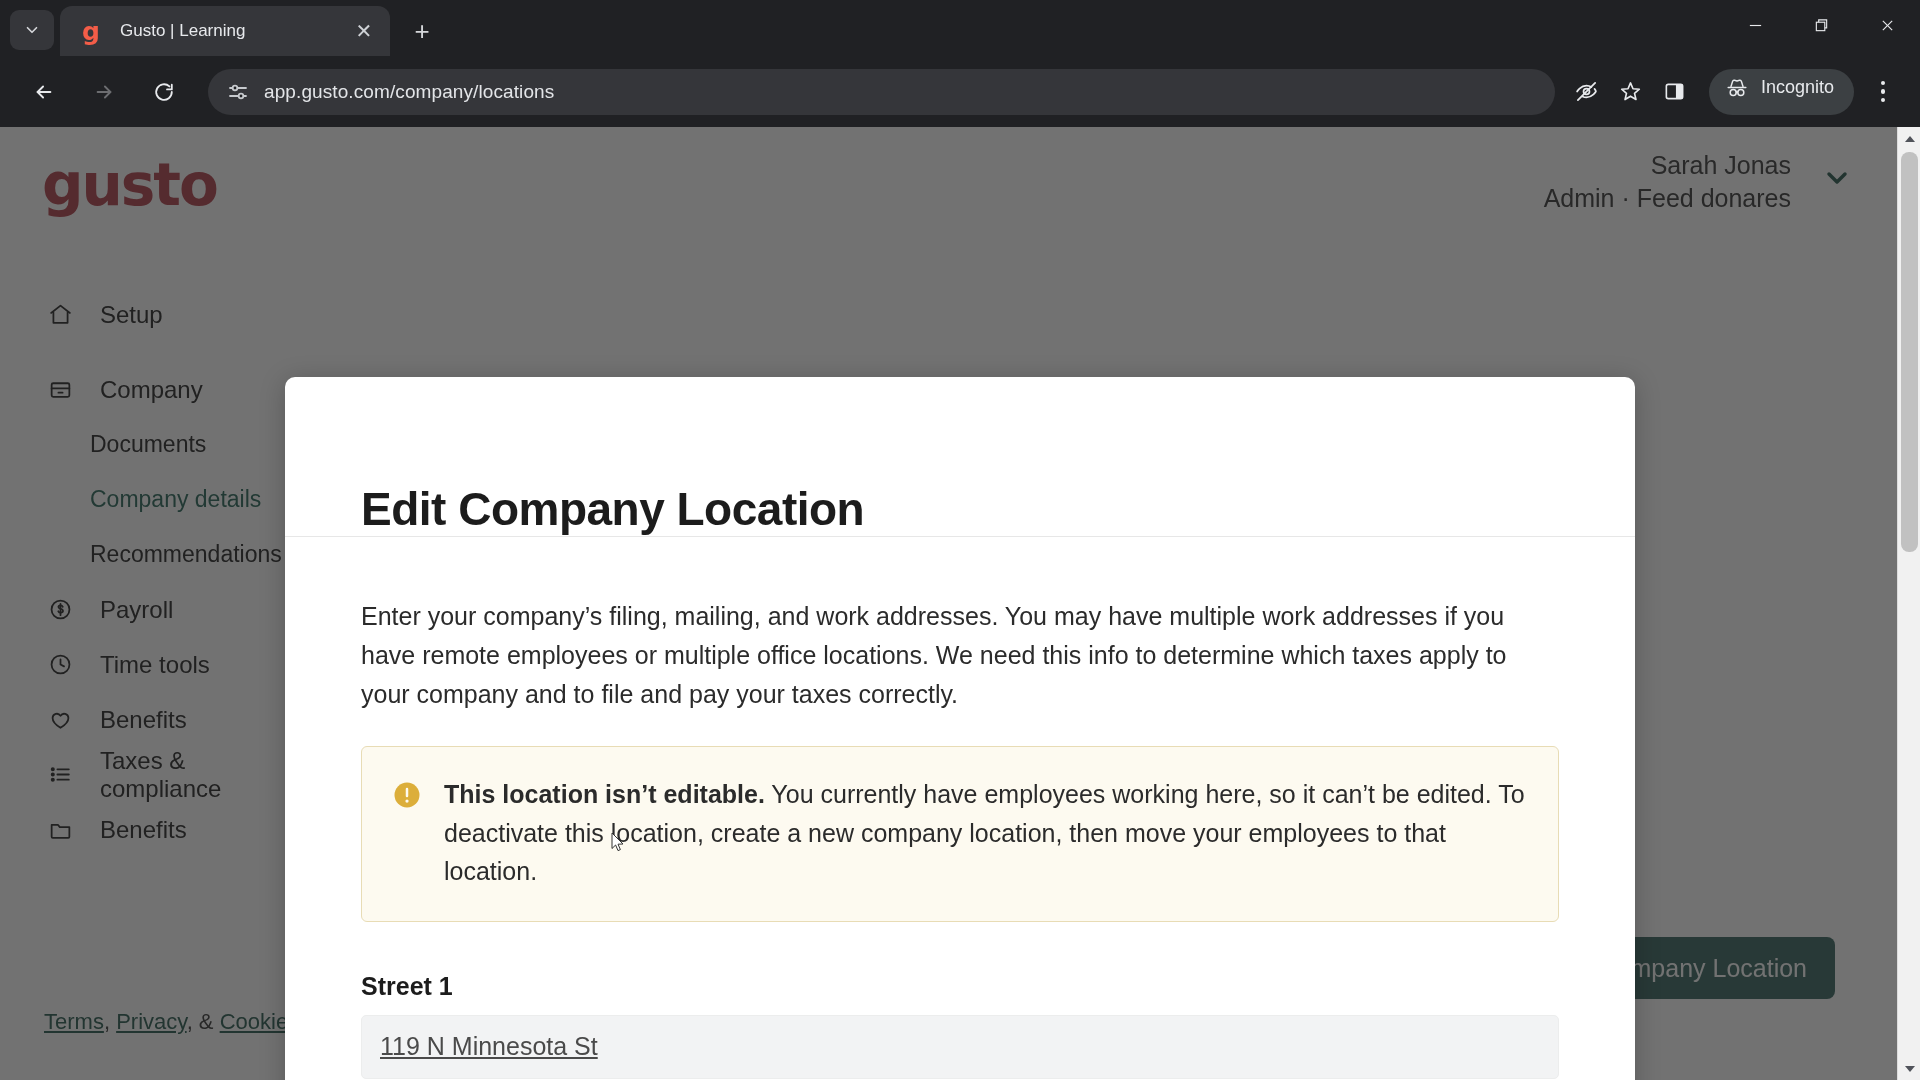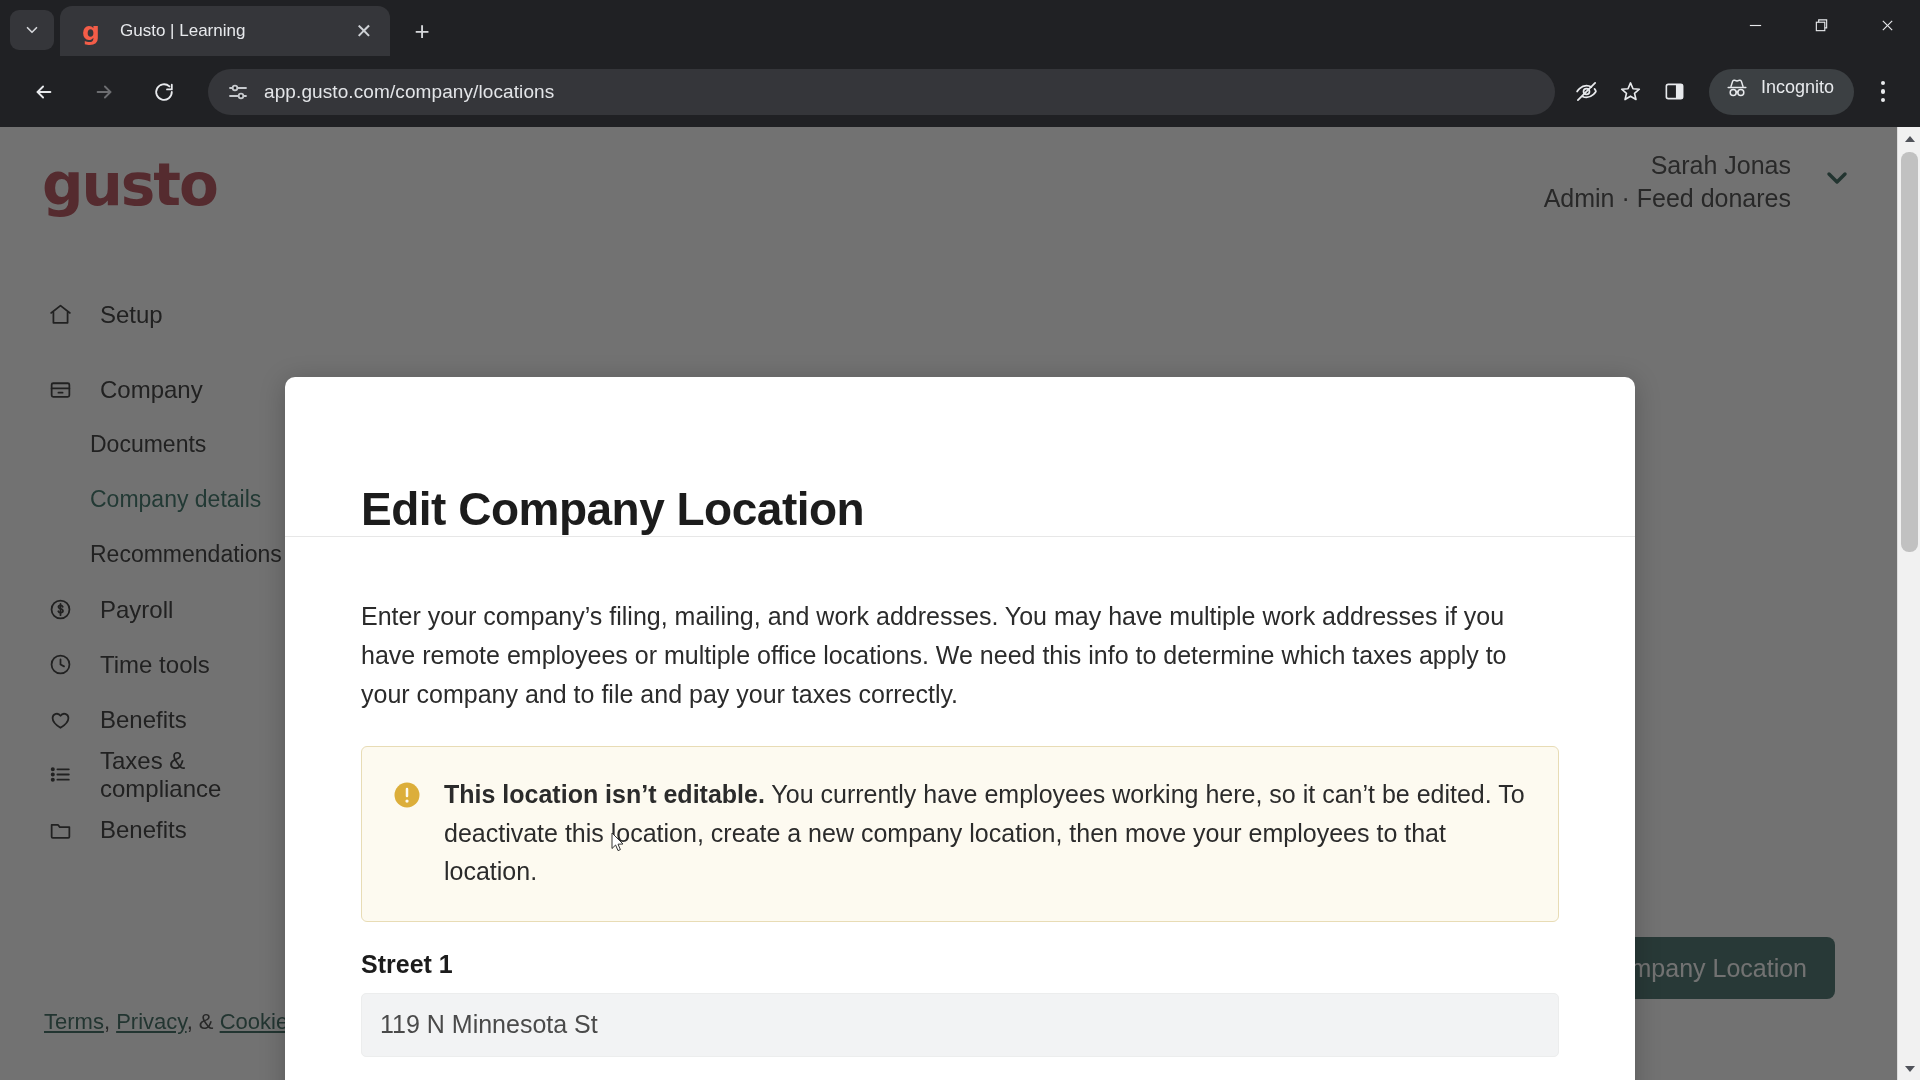--- a/index.html
+++ b/index.html
@@ -351,40 +351,40 @@
     margin-top: 5px;
     margin-right: 22px;
   }
   #alert-text {
     font-size: 25px;
     line-height: 1.54;
     color: #2b2b2b;
   }
   #alert-text b { font-weight: 700; }
 
-  .field-group { margin-top: 28px; }
+  .field-group { margin-top: 50px; }
   .field-label {
     font-size: 25px;
     font-weight: 700;
     color: #1c1c1c;
     margin-bottom: 14px;
   }
   .field-input {
     width: 100%;
     height: 64px;
     background: #f2f3f4;
     border: 1px solid #eceded;
     border-radius: 5px;
     font-size: 25px;
     color: #4a4a4a;
     padding: 0 18px;
     font-family: "Liberation Sans", sans-serif;
   }
   .field-input::placeholder { color: #9a9a9a; }
-  .field-input[readonly] { cursor: default; }
+  .field-input[readonly] { cursor: default; text-decoration: underline; }
 
   
   #page-scrollbar {
     position: absolute;
     right: 0; top: 0;
     width: 23px;
     height: 953px;
     background: #f1f1f1;
     border-left: 1px solid #dcdcdc;
   }

